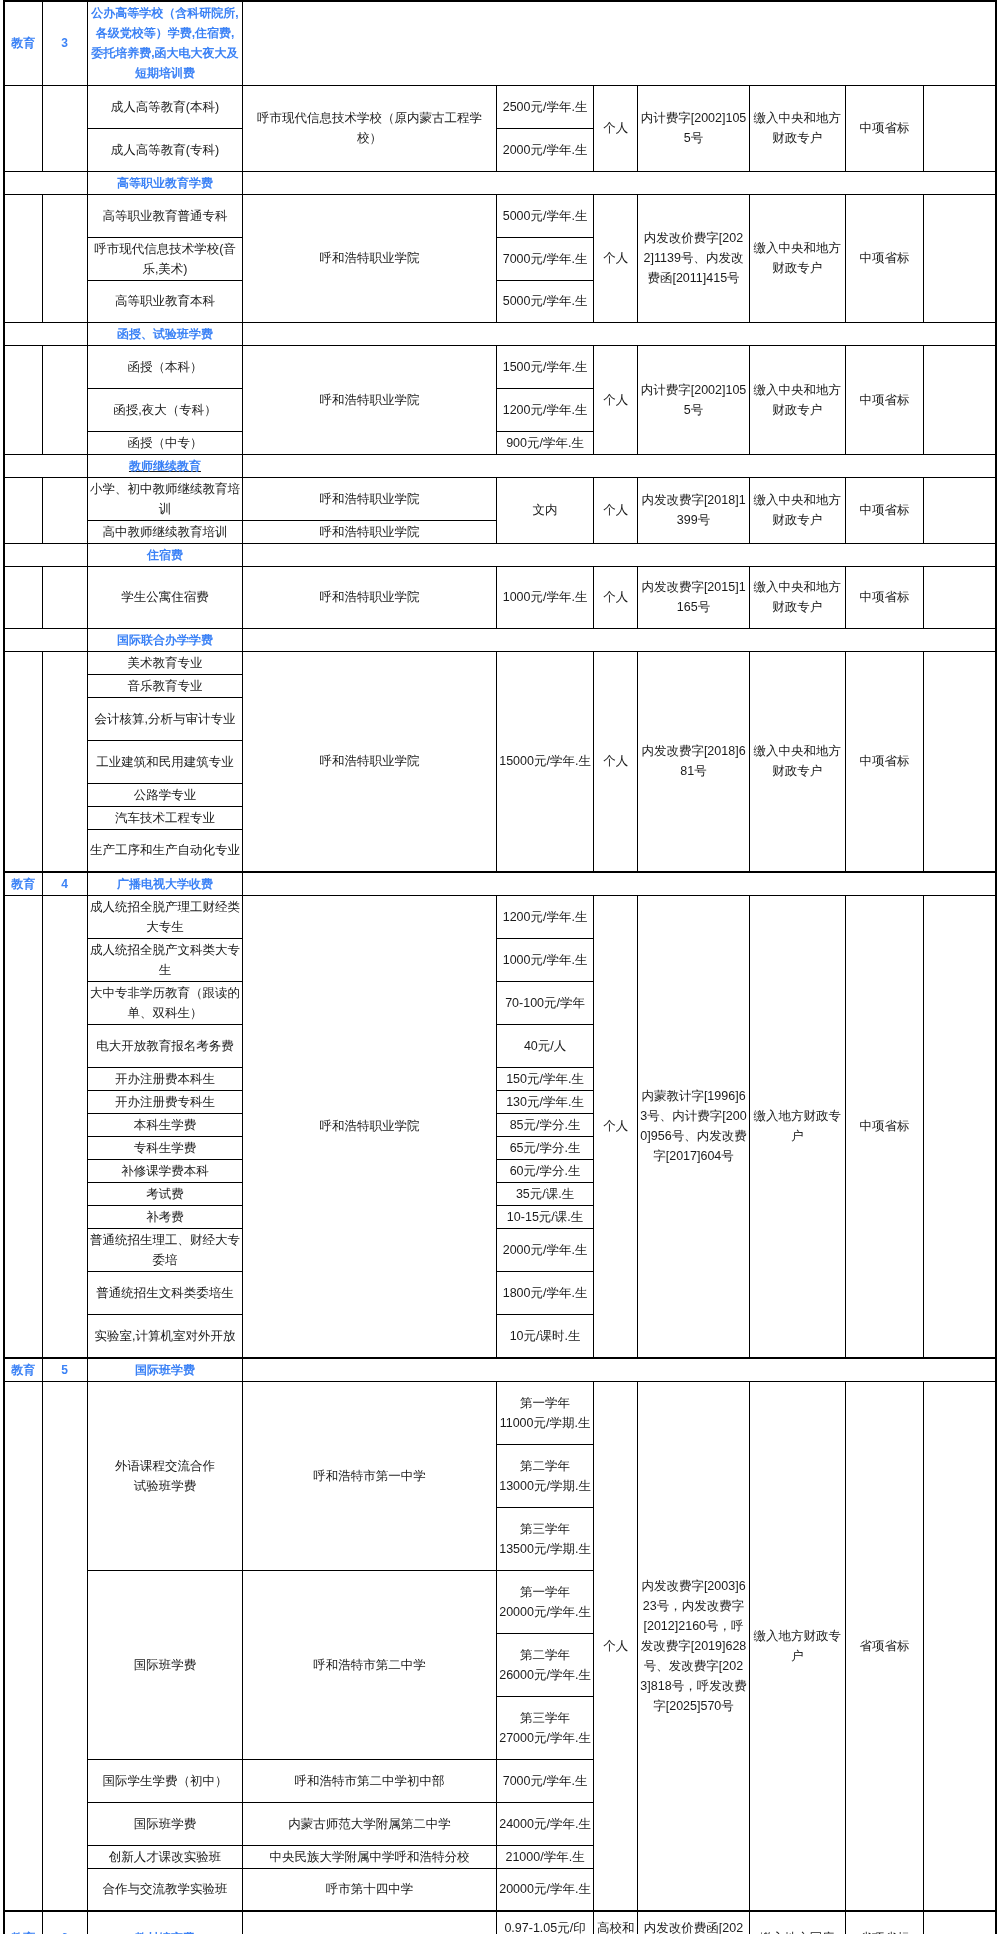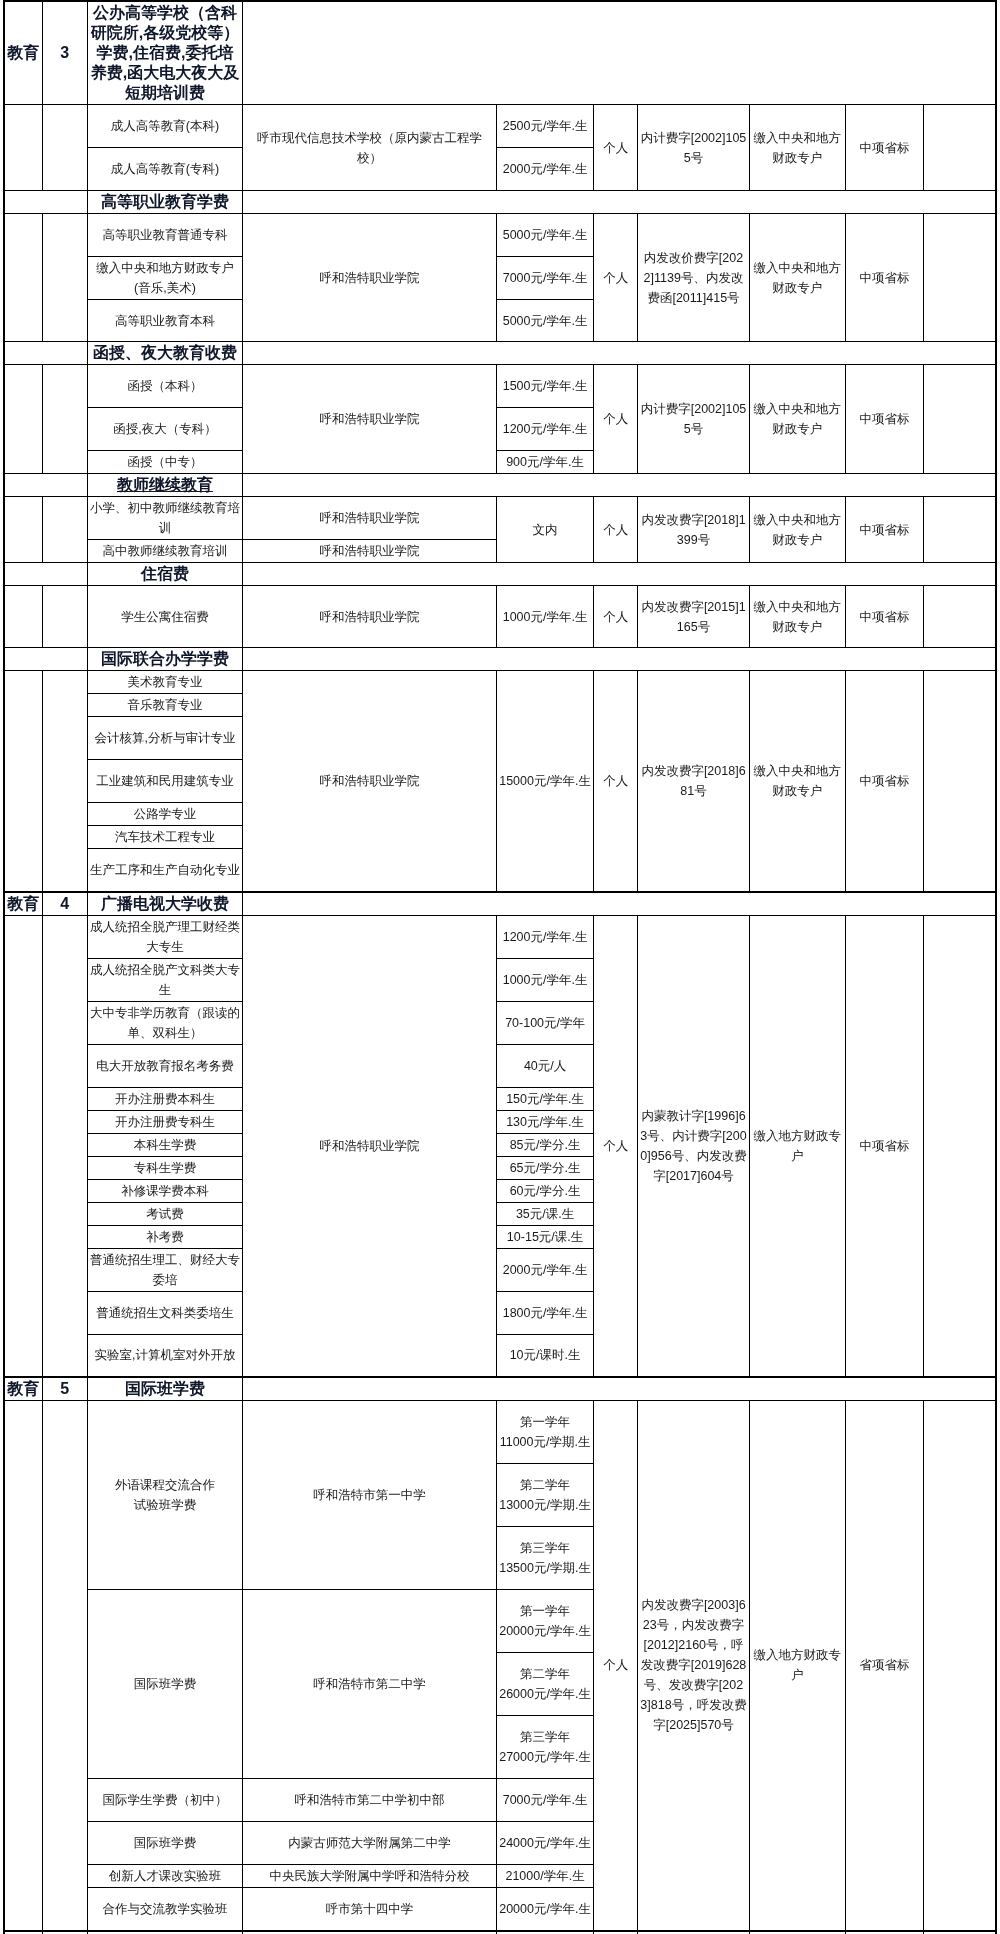--- a/index.html
+++ b/index.html
@@ -8,21 +8,21 @@
   table.fee{border-collapse:collapse;table-layout:fixed;margin-left:3px;width:994px;}
   table.fee td{
     border:1px solid #000;
     text-align:center;vertical-align:middle;
     font-size:12.5px;line-height:20px;
     padding:1px 2px;
     white-space:pre-line;
     word-break:break-all;
     overflow:hidden;
   }
-  table.fee td.hd{font-weight:bold;font-size:16px;color:#0f172a;}
+  table.fee td.hd{font-weight:bold;font-size:12px;color:#3b82f6;}
   table.fee tr.sec-top td{border-top:2px solid #000;}
   table.fee{border:2px solid #000;}
   col.c0{width:38px}col.c1{width:45px}col.c2{width:155px}col.c3{width:253px}
   col.c4{width:97px}col.c5{width:44px}col.c6{width:111px}col.c7{width:96px}
   col.c8{width:78px}col.c9{width:72px}
 </style>
 </head>
 <body>
 
 <div class="page">
@@ -73,30 +73,30 @@
           <td>高等职业教育普通专科</td>
           <td rowspan="3">呼和浩特职业学院</td>
           <td>5000元/学年.生</td>
           <td rowspan="3">个人</td>
           <td rowspan="3">内发改价费字[2022]1139号、内发改费函[2011]415号</td>
           <td rowspan="3">缴入中央和地方财政专户</td>
           <td rowspan="3">中项省标</td>
           <td rowspan="3"></td>
         </tr>
         <tr style="height: 43px;">
-          <td>缴入中央和地方财政专户(音乐,美术)</td>
+          <td>呼市现代信息技术学校(音乐,美术)</td>
           <td>7000元/学年.生</td>
         </tr>
         <tr style="height: 42px;">
           <td>高等职业教育本科</td>
           <td>5000元/学年.生</td>
         </tr>
         <tr style="height: 22px;">
           <td colspan="2"></td>
-          <td class="hd">函授、夜大教育收费</td>
+          <td class="hd">函授、试验班学费</td>
           <td colspan="7"></td>
         </tr>
         <tr style="height: 43px;">
           <td rowspan="3"></td>
           <td rowspan="3"></td>
           <td>函授（本科）</td>
           <td rowspan="3">呼和浩特职业学院</td>
           <td>1500元/学年.生</td>
           <td rowspan="3">个人</td>
           <td rowspan="3">内计费字[2002]1055号</td>

